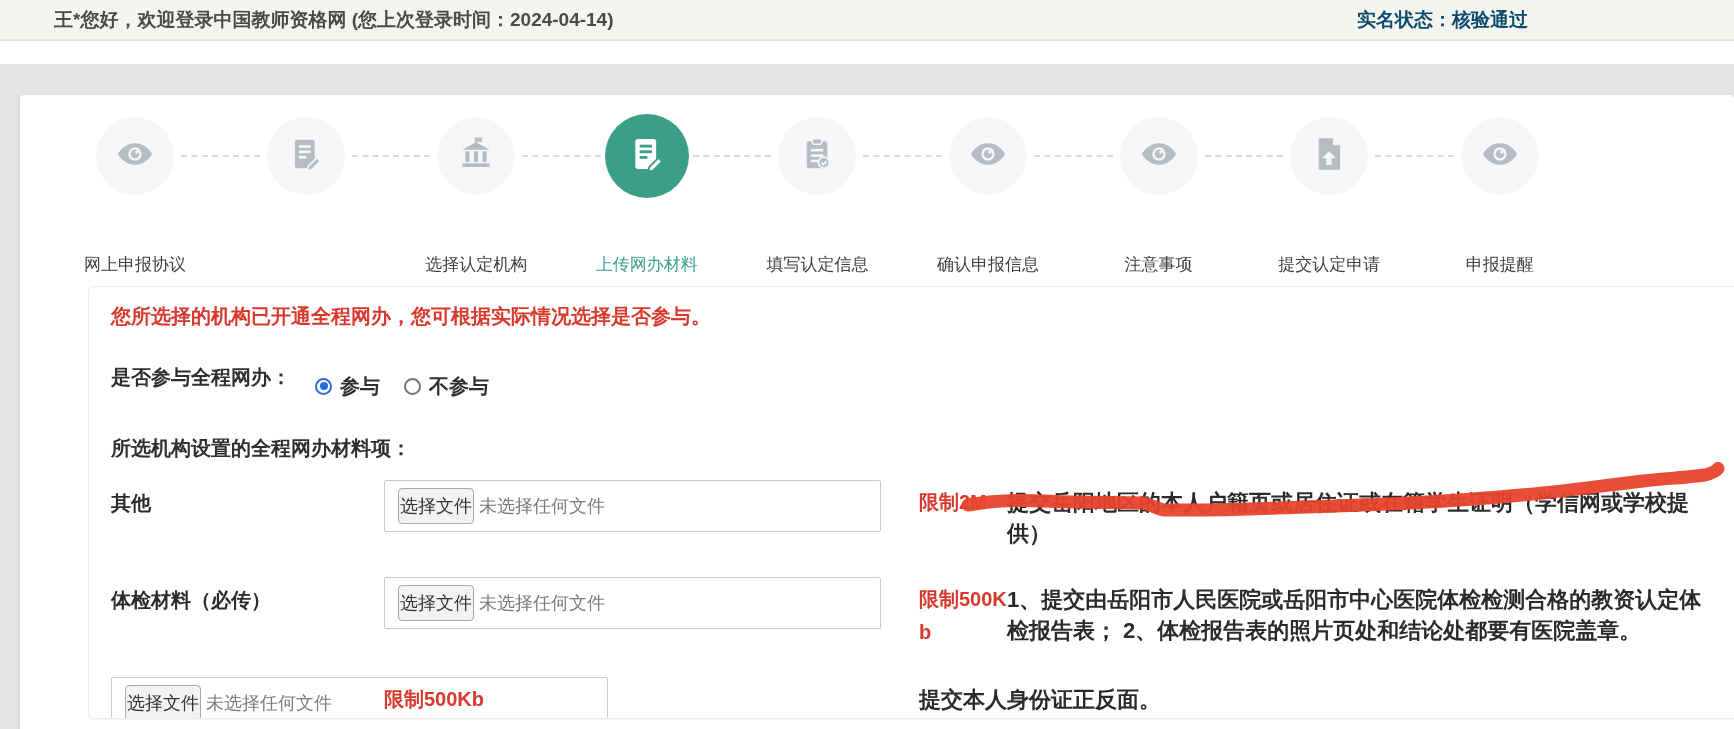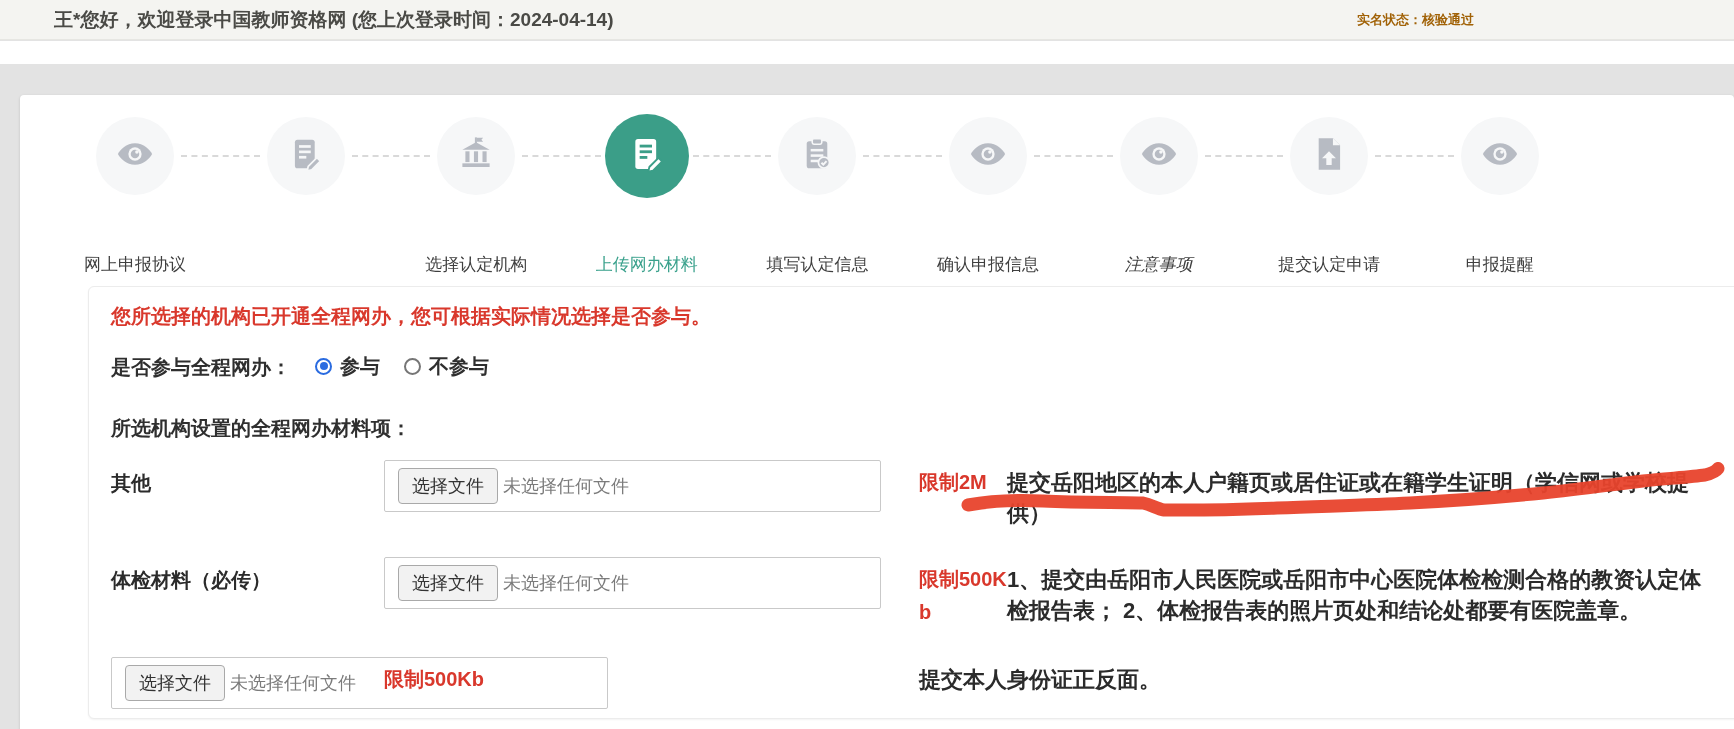--- a/index.html
+++ b/index.html
@@ -6,21 +6,21 @@
   html,body { background:#e3e3e3; }
   body { font-family:"Liberation Sans","DejaVu Sans",sans-serif; }
   .screen { position:relative; width:1734px; height:729px; overflow:hidden; background:#e3e3e3; }
 
   
   .topbar { position:absolute; left:0; top:0; width:100%; height:40px;
             background:#f4f4f1; border-bottom:1px solid #e6e6e2; }
   .greeting { position:absolute; left:54px; top:0; line-height:40px;
               font-size:19px; font-weight:700; color:#4a4a46; }
   .realname { position:absolute; left:1357px; top:0; line-height:40px;
-              font-size:13px; font-weight:700; color:#a16207; }
+              font-size:19px; font-weight:700; color:#0c4a6e; }
   .whitegap { position:absolute; left:0; top:41px; width:100%; height:23px; background:#ffffff; }
 
   
   .card { position:absolute; left:20px; top:95px; width:1714px; height:640px;
           background:#ffffff; border-radius:4px; box-shadow:0 1px 3px rgba(0,0,0,.15); }
 
   
   .stepper { position:absolute; left:0; top:0; width:100%; height:190px; }
   .step-circle { position:absolute; border-radius:50%; display:flex; align-items:center; justify-content:center; }
   .step-circle.inactive { width:78px; height:78px; top:22px; background:#f6f7f8; }
@@ -32,35 +32,35 @@
   .step-label.active { color:#3aa18c; }
   .connector { position:absolute; top:60px; height:0; border-top:2px dashed #d9d9d9; }
 
   
   .panel { position:absolute; left:68px; top:191px; width:1660px; height:433px;
            background:#fff; border:1px solid #ececec; border-radius:6px;
            box-shadow:0 1px 2px rgba(0,0,0,.05); overflow:hidden; }
   .notice { margin:16px 0 0 22px; font-size:20px; line-height:26px; font-weight:700; color:#d9382c; }
   .participate-row { margin:24px 0 0 22px; font-size:20px; line-height:26px; font-weight:700; color:#2f2f2f;
                      display:flex; align-items:center; }
-  .radio-opt { display:inline-flex; align-items:center; margin-left:24px; cursor:pointer; }
+  .radio-opt { display:inline-flex; align-items:center; margin-left:24px; cursor:pointer;margin-top:20px; }
   .radio-circle { width:17px; height:17px; border-radius:50%; background:#fff; border:2px solid #767676;
                   display:inline-block; margin-right:8px; position:relative; }
   .radio-circle.checked { border-color:#2a6be0; }
   .radio-circle.checked::after { content:""; position:absolute; left:2.5px; top:2.5px;
                   width:8px; height:8px; border-radius:50%; background:#2a6be0; }
   .materials-title { margin:34px 0 0 22px; font-size:20px; line-height:26px; font-weight:700; color:#2f2f2f; }
   .materials { margin:19px 0 0 22px; }
   .material-row { display:grid; grid-template-columns:273px 535px 88px 1fr;
                   align-items:start; margin-bottom:28px; }
   .mat-name { font-size:20px; font-weight:700; color:#2b2b2b; padding-top:10px; }
   .filebox { width:497px; height:52px; border:1px solid #c9c9c9; border-radius:2px; background:#fff;
              display:flex; align-items:center; padding-left:13px; cursor:pointer; }
   .filebtn { font-size:18px; color:#333; background:#f2f2f2; border:1px solid #a9a9a9;
-             border-radius:4px; padding:5px 13px; white-space:nowrap; cursor:pointer; }
+             border-radius:4px; padding:5px 1px; white-space:nowrap; cursor:pointer; }
   .fileph  { margin-left:5px; font-size:18px; color:#7b7b7b; white-space:nowrap; }
   .mat-limit { font-size:20px; font-weight:700; color:#d9382c; line-height:33px; padding-top:6px;
                word-break:break-all; }
   .mat-desc { font-size:22px; font-weight:700; color:#2b2b2b; line-height:31px; padding-top:7px;
               width:700px; }
   
   .marker-svg { position:absolute; left:900px; top:462px; pointer-events:none; z-index:6; }
 </style>
 </head>
 <body>
@@ -144,21 +144,21 @@
         <div class="step-label" style="left: 883px;">确认申报信息</div>
         <div class="connector" style="left: 1014px; width: 78.6px;"></div>
         <div class="step-circle inactive" style="left: 1099.6px;">
           <span><svg viewBox="0 0 24 24">
      <path fill="#b7bbc3" d="M12 5.2C6.6 5.2 2.6 9.4 1.2 12c1.4 2.6 5.4 6.8 10.8 6.8S21.4 14.6 22.8 12C21.4 9.4 17.4 5.2 12 5.2z"></path>
      <circle cx="12" cy="12" r="4.2" fill="#f6f7f8"></circle>
               <circle cx="12" cy="12" r="2.7" fill="#b7bbc3"></circle>
      <circle cx="13.2" cy="10.8" r="1.1" fill="#f6f7f8"></circle>
             </svg></span>
         </div>
-        <div class="step-label" style="left: 1053.6px; font-style: italic;">注意事项</div>
+        <div class="step-label" style="left: 1053.6px;">注意事项</div>
         <div class="connector" style="left: 1184.6px; width: 78.6px;"></div>
         <div class="step-circle inactive" style="left: 1270.2px;">
           <span><svg viewBox="0 0 24 24">
      <path d="M5.5 2h9L19 6.5V22H5.5z" fill="#b7bbc3"></path>
      <path d="M14.5 2L19 6.5h-4.5z" fill="#f6f7f8"></path>
      <path d="M12 10.3l4.4 4.4h-2.7v4.2h-3.4v-4.2H7.6z" fill="#f6f7f8"></path>
             </svg></span>
         </div>
         <div class="step-label" style="left: 1224.2px;">提交认定申请</div>
         <div class="connector" style="left: 1355.2px; width: 78.6px;"></div>

